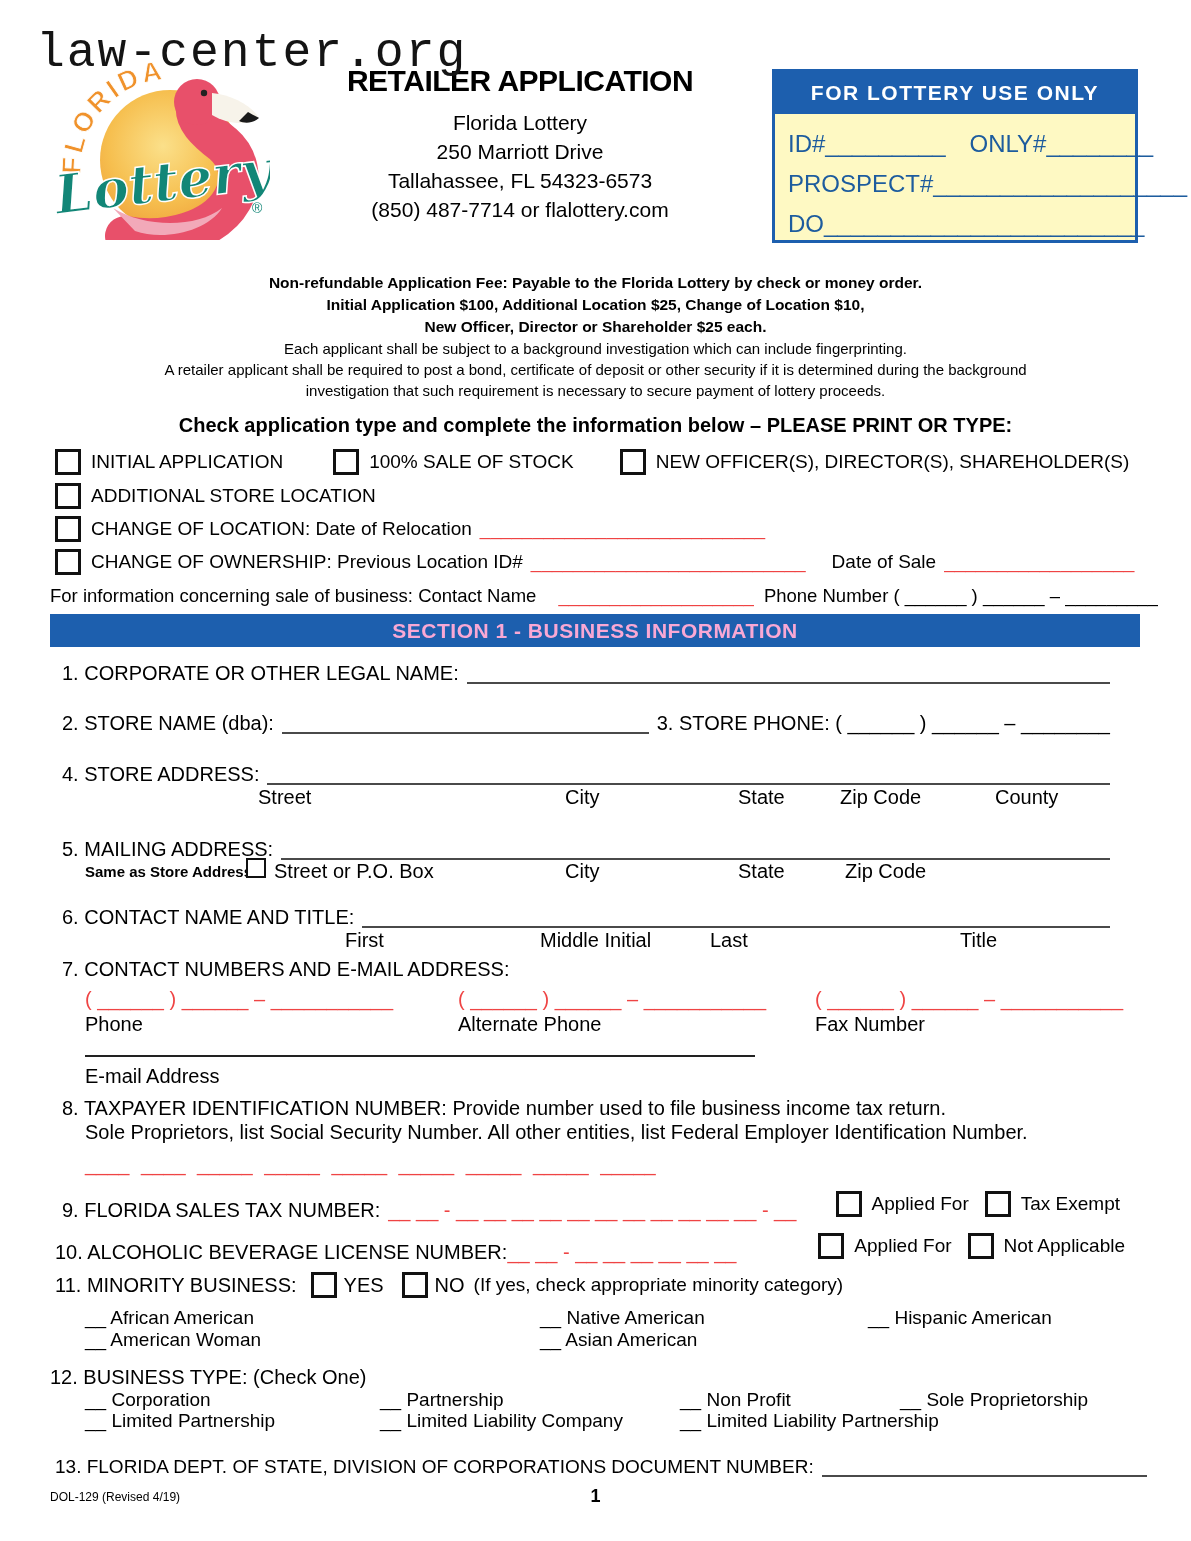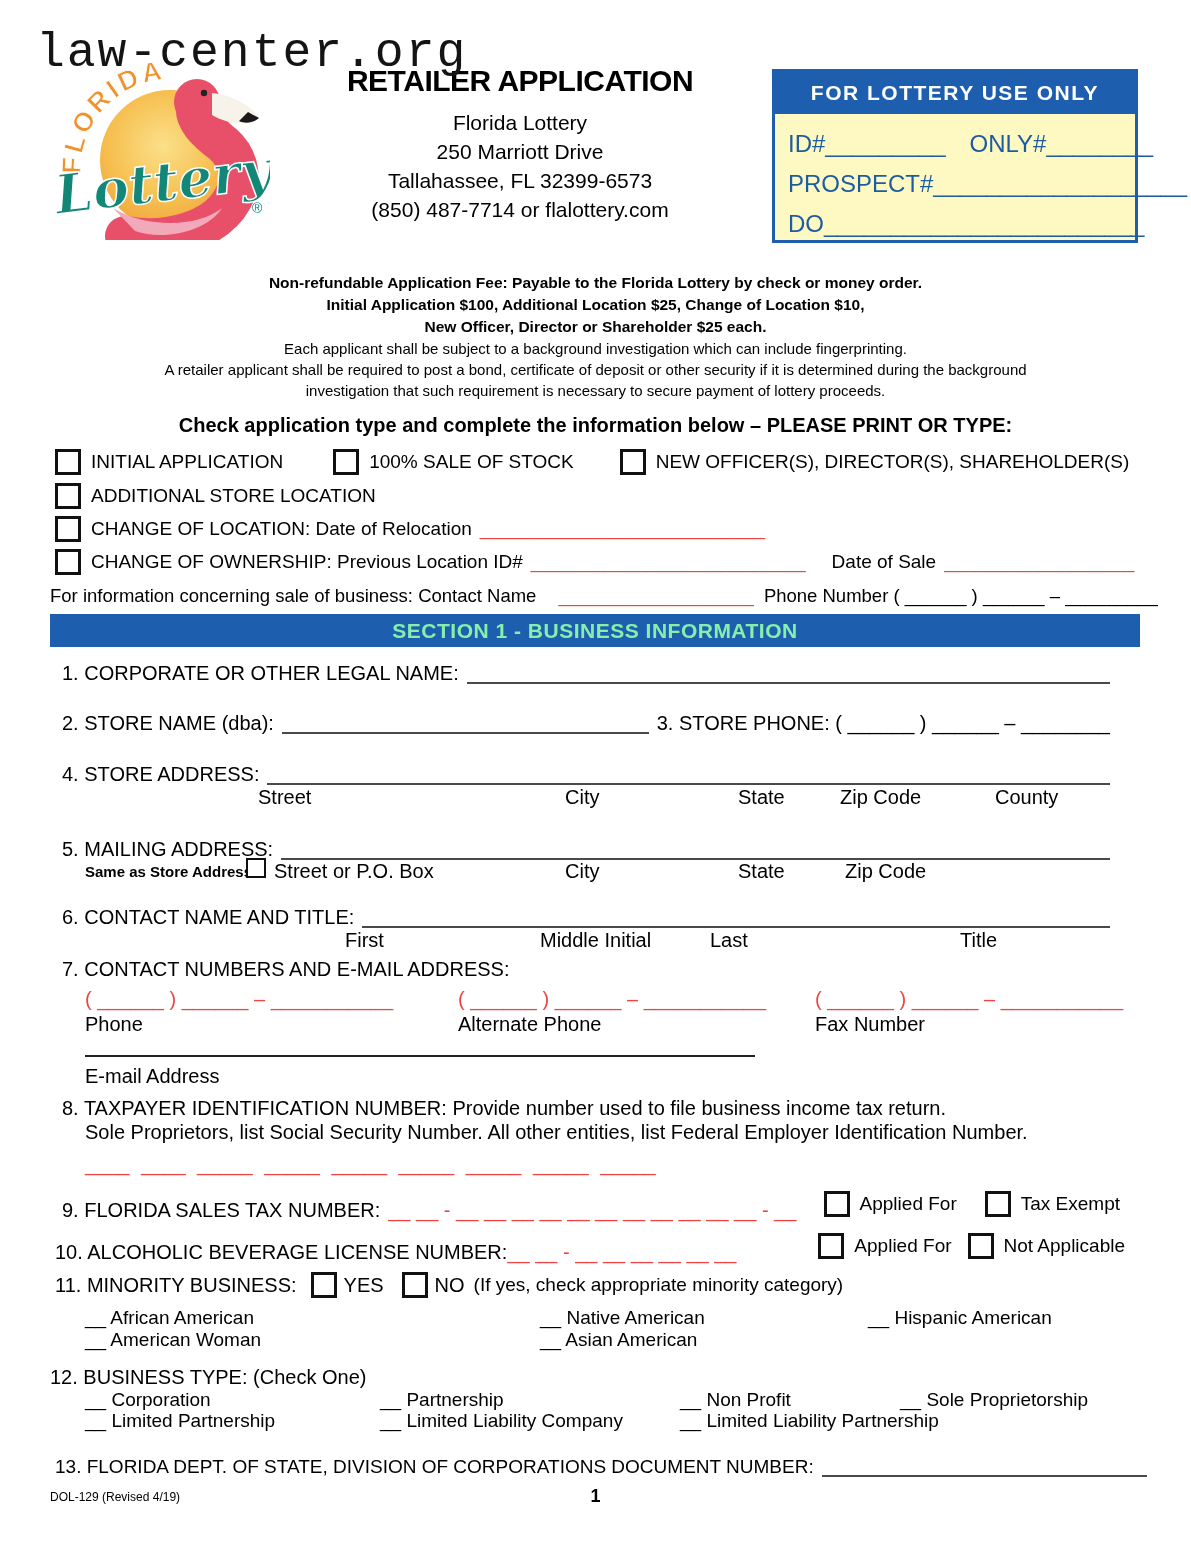--- a/index.html
+++ b/index.html
@@ -25,21 +25,21 @@
            border:3px solid #1d5fae;background:#fef9c3;z-index:4}
   .lot-head{height:42px;background:#1d5fae;color:#fff;font-weight:bold;font-size:21px;
             letter-spacing:1.5px;text-align:center;line-height:42px}
   .lot-row{position:absolute;left:13px;color:#1d5c9e;font-size:24px;white-space:nowrap}
   .fee{position:absolute;left:0;top:272px;width:1191px;text-align:center;z-index:2}
   .fee-b{font-size:15.5px;font-weight:bold;line-height:22px}
   .fee-r{font-size:15px;line-height:21px}
   .app-heading{position:absolute;left:0;top:414px;width:1191px;text-align:center;
                font-size:20px;font-weight:bold}
   .section-bar{position:absolute;left:50px;top:614px;width:1090px;height:33px;background:#1d5fae;
-               color:#86efac;font-weight:bold;font-size:21px;text-align:center;line-height:33px;letter-spacing:0.5px}
+               color:#f9a8d4;font-weight:bold;font-size:21px;text-align:center;line-height:33px;letter-spacing:0.5px}
   .sub{position:absolute;font-size:20px;white-space:nowrap}
   .opt{position:absolute;font-size:19px;white-space:nowrap}
   .same-lbl{font-size:15px;font-weight:bold}
   .email-line{position:absolute;left:85px;top:1055px;width:670px;border-bottom:2.5px solid #222}
   .footer-left{position:absolute;left:50px;top:1490px;font-size:12px}
   .page-num{position:absolute;left:0;top:1486px;width:1191px;text-align:center;font-size:18px;font-weight:bold}
 </style>
 </head>
 <body>
 
@@ -67,21 +67,21 @@
       <textPath href="#flArc">FLORIDA</textPath>
     </text>
     <text x="0" y="142" font-family="DejaVu Serif, serif" font-style="italic" font-weight="bold" font-size="54" fill="#128677" stroke="#ffffff" stroke-width="1.5" transform="rotate(-7 100 130)">Lottery</text>
     <text x="197" y="153" font-size="14" fill="#128677">®</text>
   </svg>
 
   <div class="hdr-title">RETAILER APPLICATION</div>
   <div class="hdr-addr">
     <div>Florida Lottery</div>
     <div>250 Marriott Drive</div>
-    <div>Tallahassee, FL 32399-6573</div>
+    <div>Tallahassee, FL 54323-6573</div>
     <div>(850) 487-7714 or flalottery.com</div>
   </div>
 
   <div class="lot-box">
     <div class="lot-head">FOR LOTTERY USE ONLY</div>
     <div class="lot-row" style="top:58px">
       <span>ID#_________</span><span style="margin-left:24px">ONLY#________</span>
     </div>
     <div class="lot-row" style="top:98px">PROSPECT#___________________</div>
     <div class="lot-row" style="top:138px">DO________________________</div>
@@ -201,21 +201,21 @@
   <span class="abs" style="left:85px;top:1121px;font-size:20px">Sole Proprietors, list Social Security Number. All other entities, list Federal Employer Identification Number.</span>
   <span class="abs blank" style="left:85px;top:1153px;font-size:20px;word-spacing:6px">____ ____ _____ _____ _____ _____ _____ _____ _____</span>
 
   <div class="frow" style="left:62px;top:1191px;width:1058px">
     <span>9. FLORIDA SALES TAX NUMBER:</span>
     <span class="blank" style="margin-left:8px">__ __ - __ __ __ __ __ __ __ __ __ __ __ - __</span>
     <span class="grp" style="margin-left:auto;font-size:19px">
       <span class="cb"></span>
       <span>Applied For</span>
     </span>
-    <span class="grp" style="margin-left:28px;font-size:19px">
+    <span class="grp" style="margin-left:16px;font-size:19px">
       <span class="cb"></span>
       <span>Tax Exempt</span>
     </span>
   </div>
 
   <div class="frow" style="left:55px;top:1233px;width:1070px">
     <span>10. ALCOHOLIC BEVERAGE LICENSE NUMBER:</span>
     <span class="blank" style="">__ __ - __ __ __ __ __ __</span>
     <span class="grp" style="margin-left:auto;font-size:19px">
       <span class="cb"></span>

